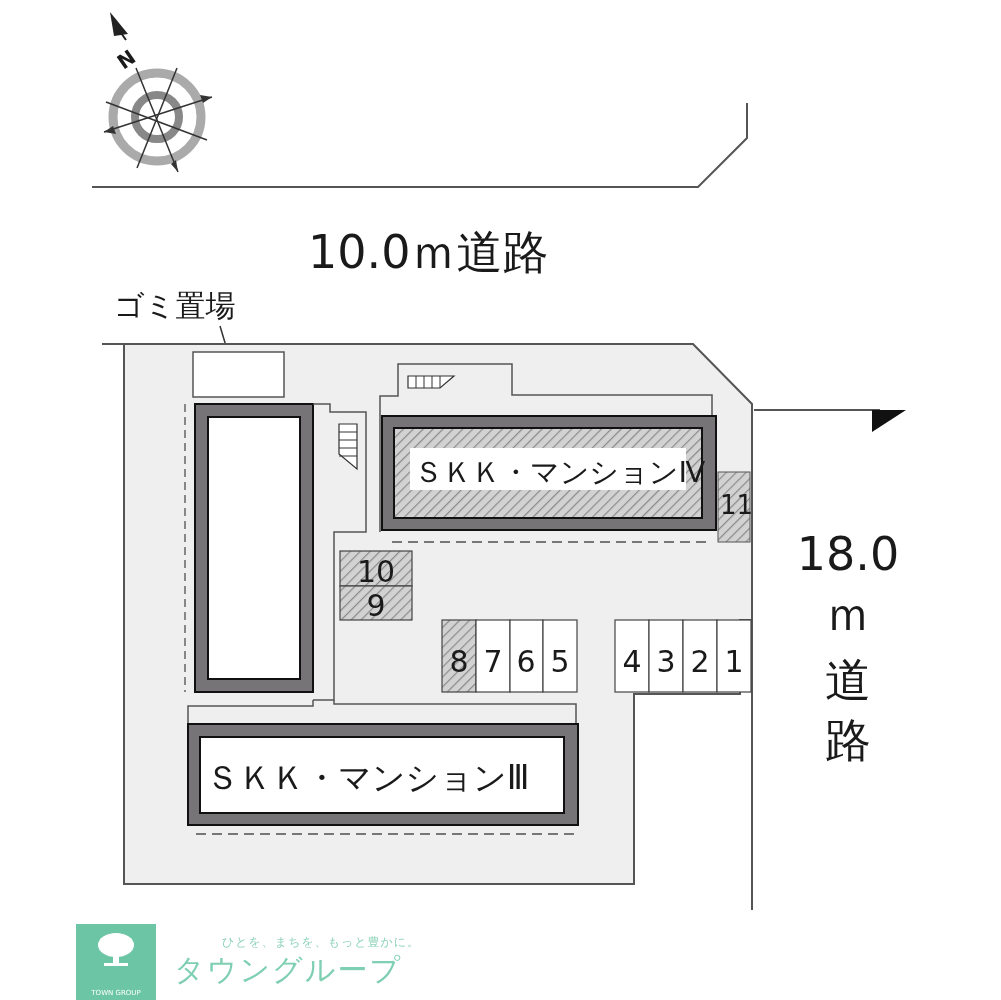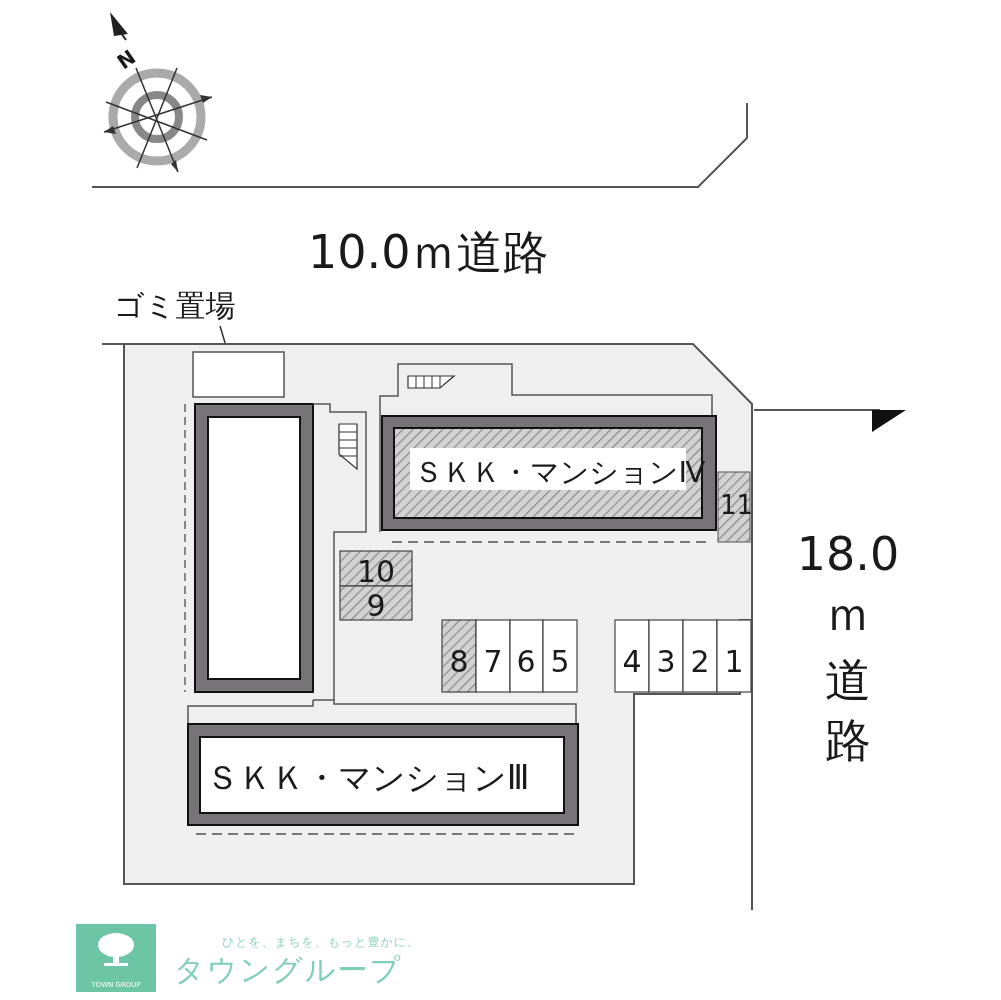--- a/index.html
+++ b/index.html
@@ -1,20 +1,20 @@
 <!DOCTYPE html>
 <html><head>
 <meta charset="utf-8">
 <style>
   html, body { margin: 0; padding: 0; background: #ffffff; }
   body { width: 1001px; height: 1000px; position: relative; overflow: hidden;
          font-family: "DejaVu Sans", "Liberation Sans", sans-serif; }
   svg { position: absolute; left: 0; top: 0; }
   .lbl { font-family: "DejaVu Sans", "Liberation Sans", sans-serif; fill: #1a1a1a; }
-  .logo { position: absolute; left: 76px; top: 924px; width: 80px; height: 68px;
+  .logo { position: absolute; left: 76px; top: 924px; width: 80px; height: 76px;
           background: #6cc6a6; }
   .logo-tree { position: absolute; left: 20px; top: 6px; width: 40px; height: 40px; }
   .logo-en { position: absolute; left: 0; right: 0; bottom: 3px; text-align: center;
              color: #fff; font-size: 7px; font-family: "DejaVu Sans", sans-serif; }
   .tagline { position: absolute; left: 178px; top: 934px; font-size: 12px; color: #8fd3b9;
              letter-spacing: 1px; font-family: "DejaVu Sans", sans-serif; margin-left: 44px; }
   .brand { position: absolute; left: 174px; top: 950px; font-size: 30px; color: #7fcfb2;
            letter-spacing: 2px; font-family: "DejaVu Sans", sans-serif; }
 </style>
 </head>

